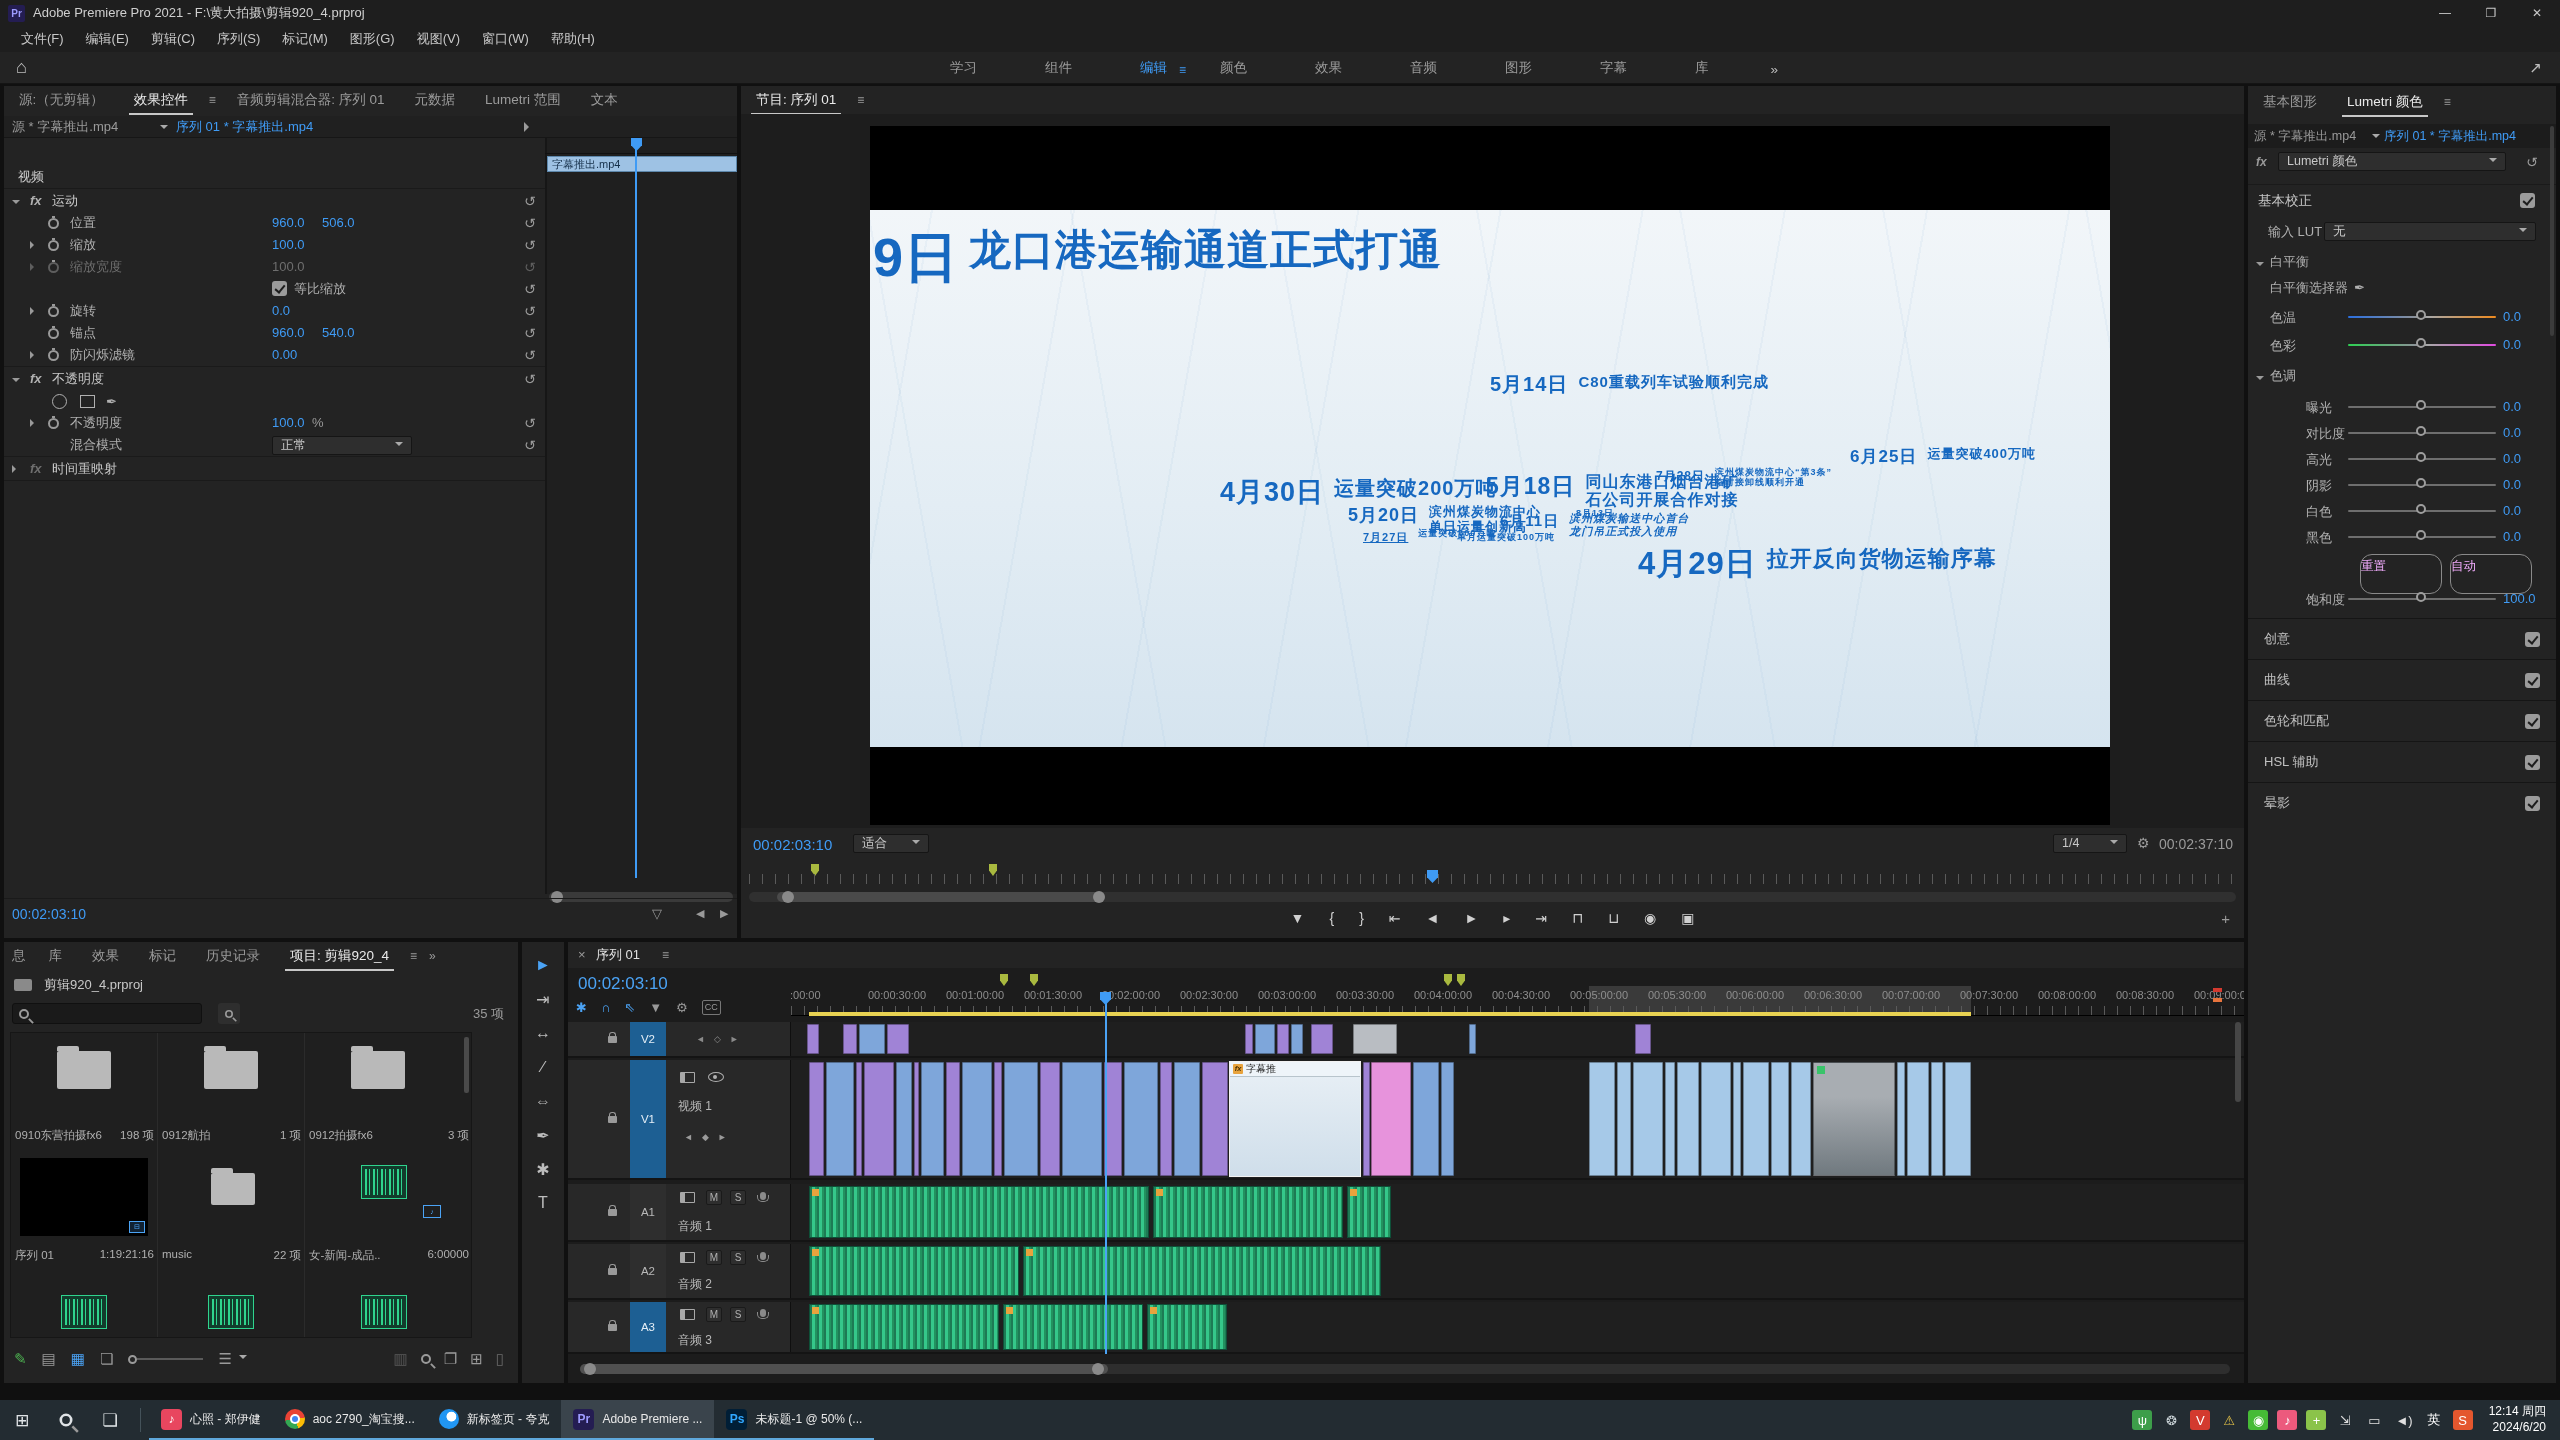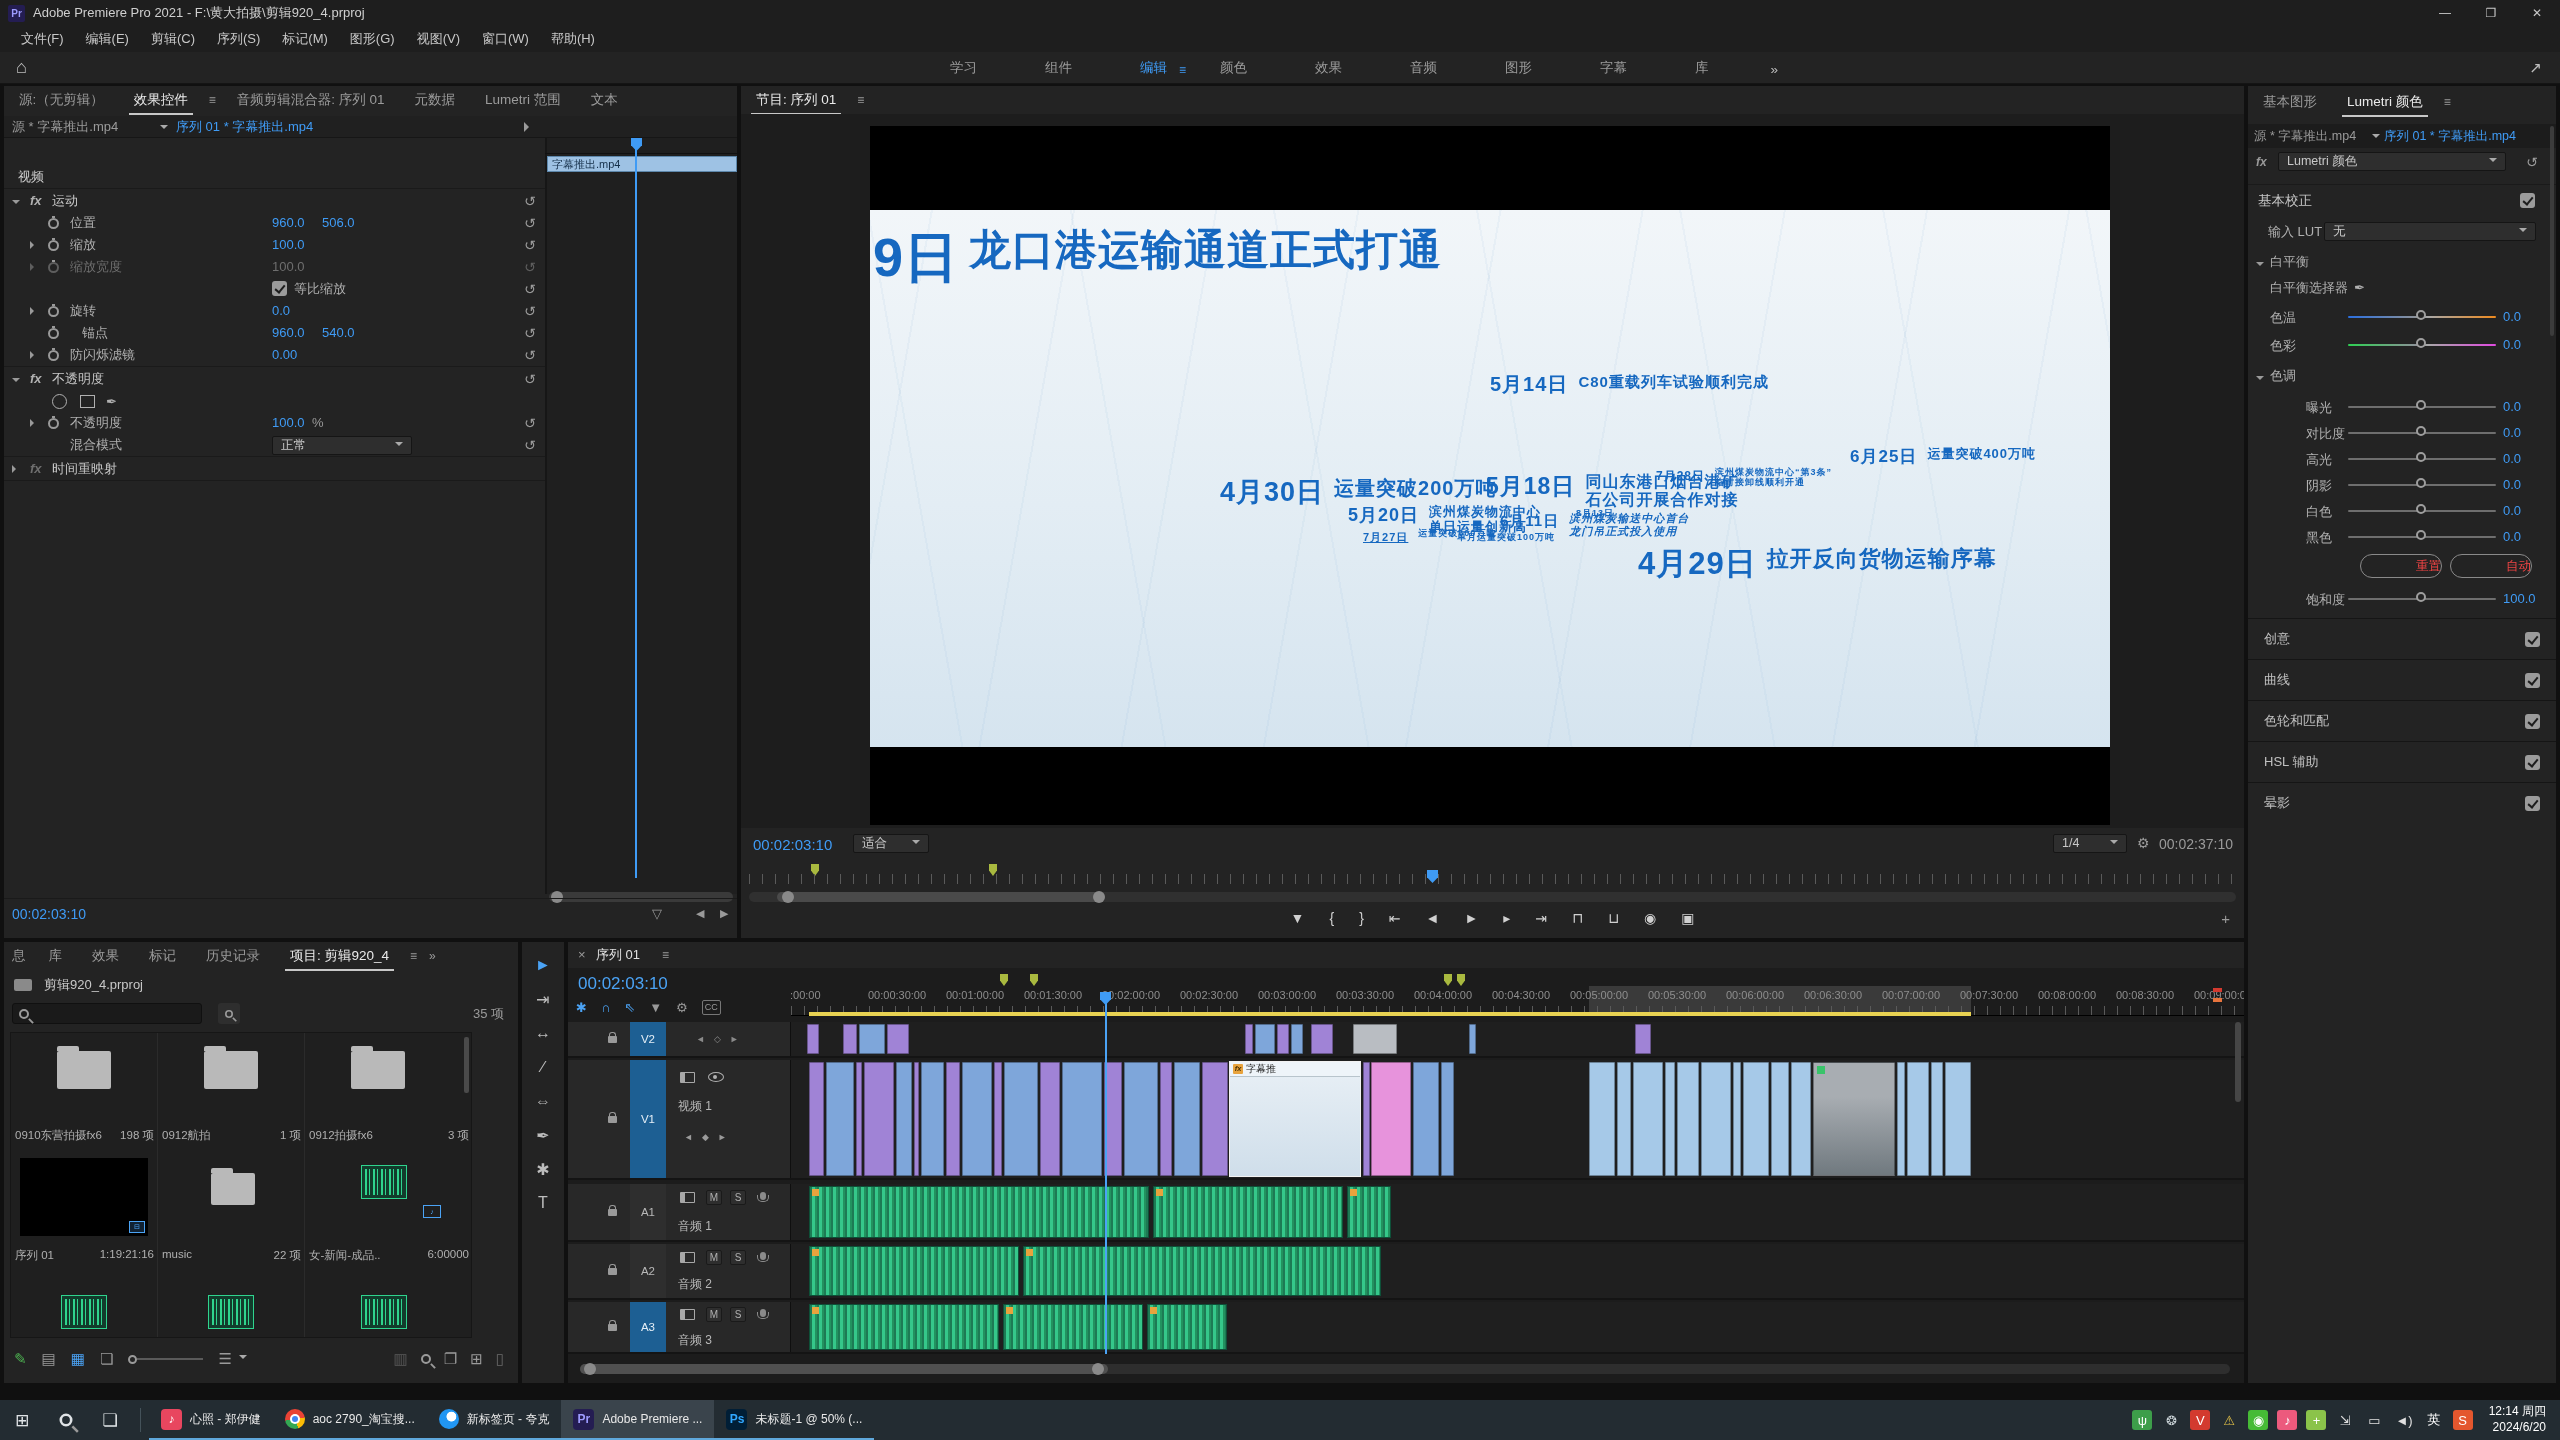--- a/index.html
+++ b/index.html
@@ -80,21 +80,21 @@
   
   .lrow{position:absolute;left:0;width:308px;height:26px;font-size:13px;color:#b0b0b0}
   .llab{position:absolute;left:58px;top:5px;white-space:nowrap}
   .ltrack{position:absolute;left:100px;top:12px;width:148px;height:2px;background:#6e6e6e;border-radius:1px}
   .g-temp{background:linear-gradient(90deg,#2a6fe0,#8d9298 46%,#a8a8a8 54%,#ee8a1e)}
   .g-tint{background:linear-gradient(90deg,#2ecf53,#8d9298 46%,#a8a8a8 54%,#e04ae0)}
   .lhandle{position:absolute;left:68px;top:-6px;width:10px;height:10px;border:2px solid #9e9e9e;border-radius:50%;background:#232323}
   .lval{position:absolute;left:255px;top:5px;color:#3f9bf5}
   .lsec{height:41px;border-top:1px solid #151515;display:flex;align-items:center;justify-content:space-between;padding:0 16px;font-size:13px;color:#c0c0c0}
   .lsec .cbx{position:relative}
-  .pillbtn{position:absolute;width:82px;height:24px;border:1px solid #8a8a8a;border-radius:12px;text-align:right;line-height:22px;font-size:12.5px;color:#ef4444;cursor:pointer}
+  .pillbtn{position:absolute;width:82px;height:40px;border:1px solid #8a8a8a;border-radius:12px;text-align:left;line-height:22px;font-size:12.5px;color:#f0abfc;cursor:pointer}
   
   .pgrid{position:absolute;left:6px;top:90px;width:462px;height:306px;background:#1f1f1f;border:1px solid #161616;overflow:hidden}
   .pcol{position:absolute;top:0;bottom:0;width:147px;border-right:1px solid #2b2b2b}
   .pitem-label{position:absolute;left:4px;right:4px;font-size:11.5px;color:#b0b0b0;display:flex;justify-content:space-between;white-space:nowrap;overflow:hidden}
   .folder{position:absolute;width:54px;height:38px;background:#b9b9b9;border-radius:2px}
   .folder::before{content:"";position:absolute;top:-5px;left:0;width:22px;height:5px;background:#b9b9b9;border-radius:2px 2px 0 0}
   .wavth{position:absolute;background:#123c2c;border:1px solid #2fd48e;overflow:hidden}
   .wavth::after{content:"";position:absolute;inset:3px;background:repeating-linear-gradient(90deg,#2fd48e 0 2px,#123c2c 2px 4px,#2fd48e 4px 5px,#123c2c 5px 8px)}
   .ptool{display:flex;align-items:center;gap:15px;position:absolute;font-size:15px;color:#9a9a9a}
   
@@ -238,21 +238,21 @@
     </div>
     <div class="erow" style="top:214px">
       <span class="tw closed" style="left:26px;top:7px"></span>
       <span class="sw" style="left:44px;top:6px"></span>
       <span class="elab" style="left:66px">旋转</span>
       <span class="val elab" style="left:268px">0.0</span>
       <span class="rst" style="left:520px">↺</span>
     </div>
     <div class="erow" style="top:236px">
       <span class="sw" style="left:44px;top:6px"></span>
-      <span class="elab" style="left:78px">锚点</span>
+      <span class="elab" style="left:66px">锚点</span>
       <span class="val elab" style="left:268px">960.0</span>
       <span class="val elab" style="left:318px">540.0</span>
       <span class="rst" style="left:520px">↺</span>
     </div>
     <div class="erow" style="top:258px">
       <span class="tw closed" style="left:26px;top:7px"></span>
       <span class="sw" style="left:44px;top:6px"></span>
       <span class="elab" style="left:66px">防闪烁滤镜</span>
       <span class="val elab" style="left:268px">0.00</span>
       <span class="rst" style="left:520px">↺</span>

